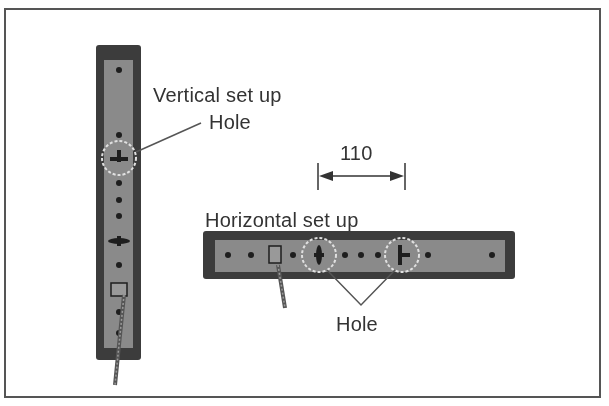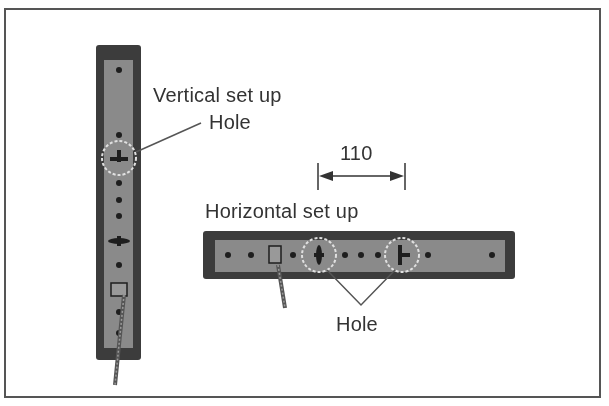--- a/index.html
+++ b/index.html
@@ -85,14 +85,14 @@
     <line x1="405" y1="163" x2="405" y2="190" stroke-width="1.5"></line>
     <line x1="322" y1="176" x2="401" y2="176" stroke-width="1.5"></line>
     <polygon points="319,176 333,171 333,181" stroke="none"></polygon>
     <polygon points="404,176 390,171 390,181" stroke="none"></polygon>
   </g>
 </svg>
 
 <div class="label" style="left:153px; top:52px;margin-top:32px;">Vertical set up</div>
 <div class="label" style="left:209px; top:111px;">Hole</div>
 <div class="label" style="left:340px; top:142px;">110</div>
-<div class="label" style="left:205px; top:200px;">Horizontal set up</div>
+<div class="label" style="left:205px; top:209px;">Horizontal set up</div>
 <div class="label" style="left:336px; top:313px;">Hole</div>
 
 </body></html>

